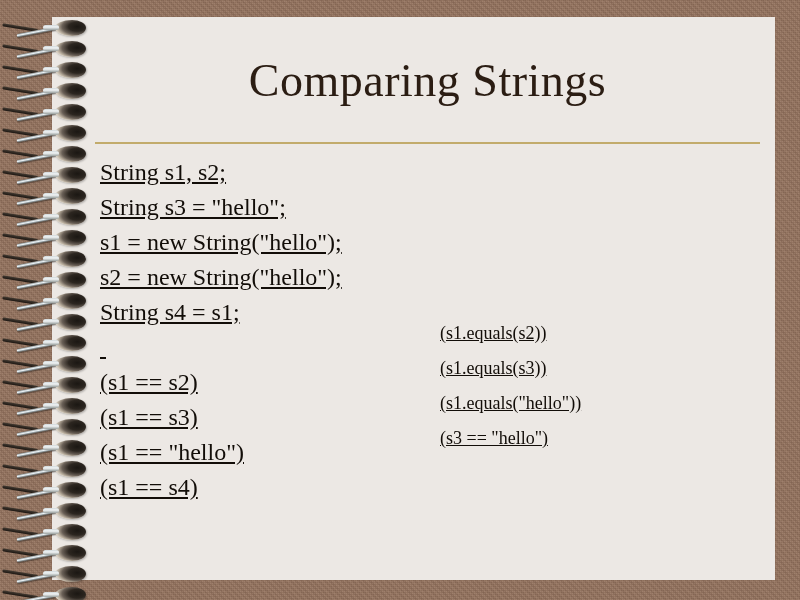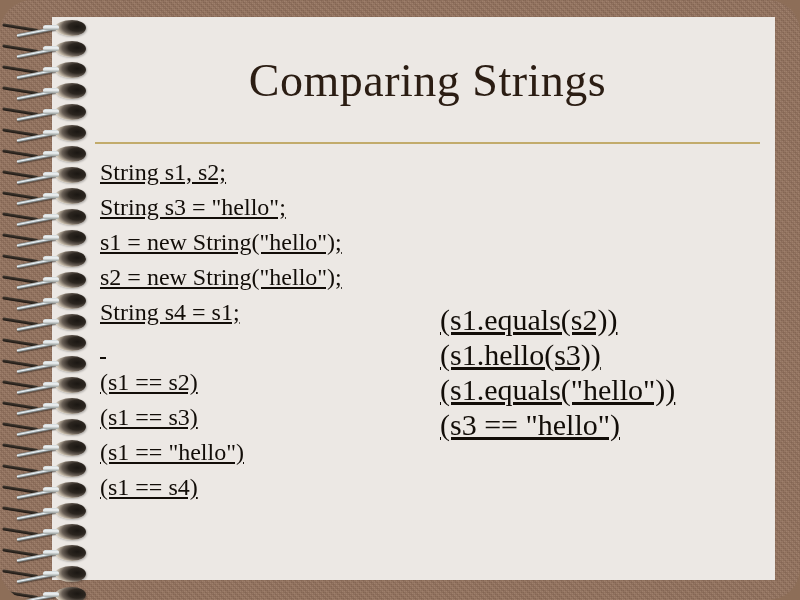--- a/index.html
+++ b/index.html
@@ -19,21 +19,20 @@
   #slide {
     position: relative;
     width: 800px;
     height: 600px;
     background-color: #906f5b;
     background-image:
       repeating-linear-gradient(0deg,   rgba(255,255,255,0.035) 0px, rgba(255,255,255,0.035) 1px, rgba(0,0,0,0.035) 1px, rgba(0,0,0,0.035) 2px),
       repeating-linear-gradient(90deg,  rgba(255,255,255,0.030) 0px, rgba(255,255,255,0.030) 1px, rgba(0,0,0,0.030) 1px, rgba(0,0,0,0.030) 2px),
       repeating-linear-gradient(45deg,  rgba(210,180,155,0.10) 0px, rgba(210,180,155,0.10) 2px, rgba(110,82,64,0.10) 2px, rgba(110,82,64,0.10) 4px);
     overflow: hidden;
-    border-radius: 32px;
   }
 
   
   #page {
     position: absolute;
     left: 52px;
     top: 17px;
     width: 723px;
     height: 563px;
     background: #ece8e4;
@@ -129,21 +128,21 @@
 
   
   .code-col {
     position: absolute;
     color: #120d08;
     font-size: 24px;
     line-height: 35px;
     white-space: pre;
   }
   #col-left  { left: 100px; top: 155px; }
-  #col-right { left: 440px; top: 302px; font-size: 30px; line-height: 35px; }
+  #col-right { left: 440px; top: 316px; font-size: 18px; line-height: 35px; }
 
   .code-line { height: 35px; text-decoration: underline; }
   .code-line.blank { height: 35px; }
 </style>
 </head>
 <body>
 
 <div id="slide">
 
   <div id="page"></div>
@@ -290,15 +289,15 @@
         <div class="head"></div>
       </div>
     </div>
 
   <div id="title">Comparing Strings</div>
 
   <div id="title-rule"></div>
 
   <div id="col-left" class="code-col"><div class="code-line">String s1, s2;</div><div class="code-line">String s3 = "hello";</div><div class="code-line">s1 = new String("hello");</div><div class="code-line">s2 = new String("hello");</div><div class="code-line">String s4 = s1;</div><div class="code-line blank">&nbsp;</div><div class="code-line">(s1 == s2)</div><div class="code-line">(s1 == s3)</div><div class="code-line">(s1 == "hello")</div><div class="code-line">(s1 == s4)</div></div>
 
-  <div id="col-right" class="code-col"><div class="code-line">(s1.equals(s2))</div><div class="code-line">(s1.hello(s3))</div><div class="code-line">(s1.equals("hello"))</div><div class="code-line">(s3 == "hello")</div></div>
+  <div id="col-right" class="code-col"><div class="code-line">(s1.equals(s2))</div><div class="code-line">(s1.equals(s3))</div><div class="code-line">(s1.equals("hello"))</div><div class="code-line">(s3 == "hello")</div></div>
 
 </div>
 
 </body></html>

